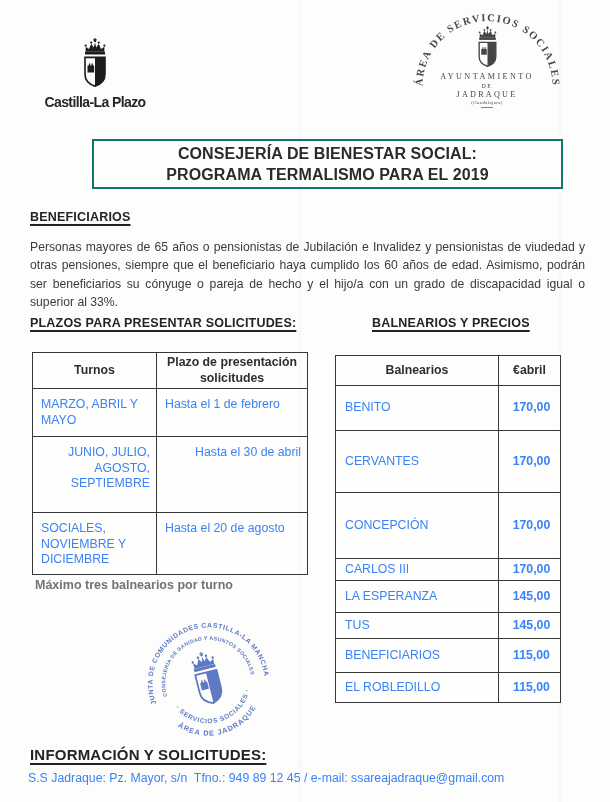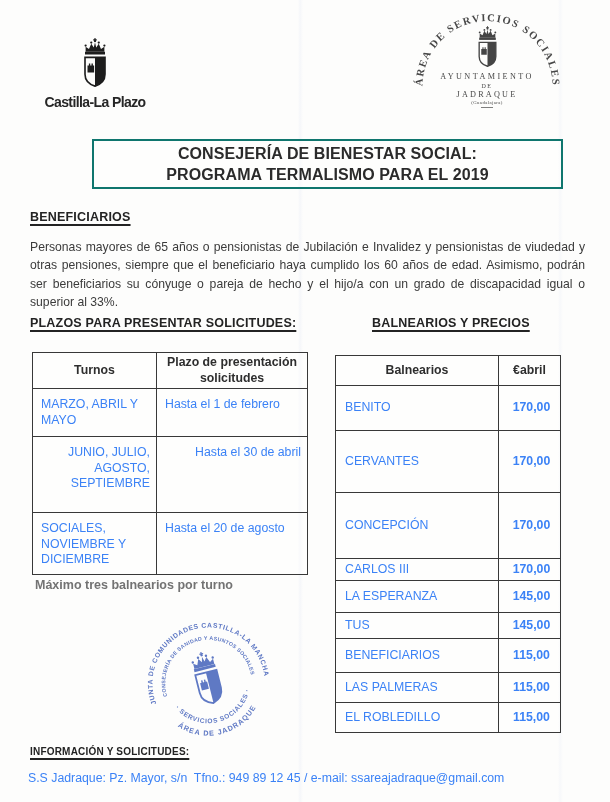--- a/index.html
+++ b/index.html
@@ -102,21 +102,21 @@
 
   
   .stamp-blue {
     position:absolute; left:141px; top:614px; width:134px; height:134px;
     transform:rotate(-14deg); opacity:0.88; color:#4a67bd;
   }
   .stamp-blue svg { width:100%; height:100%; }
   .stamp-blue text { fill:#4a67bd; }
 
   
-  .info-h { position:absolute; left:30px; top:746px; font-size:10px; }
+  .info-h { position:absolute; left:30px; top:746px; font-size:15px; }
   .contact {
     position:absolute; left:28px; top:771px; width:560px;
     font-size:12.3px; color:#3b82f6; white-space:nowrap;
   }
 </style>
 </head>
 <body>
 
 <svg width="0" height="0" style="position:absolute">
   <symbol id="emblem" viewBox="0 0 24 40">
@@ -232,24 +232,20 @@
       <td class="price">145,00</td>
     </tr>
     <tr class="b6">
       <td>TUS</td>
       <td class="price">145,00</td>
     </tr>
     <tr class="b7">
       <td>BENEFICIARIOS</td>
       <td class="price">115,00</td>
     </tr>
-    <tr class="b8">
-      <td>LAS PALMERAS</td>
-      <td class="price">115,00</td>
-    </tr>
     <tr class="b9">
       <td>EL ROBLEDILLO</td>
       <td class="price">115,00</td>
     </tr>
   </tbody>
     </table>
 
   <div class="max-note">Máximo tres balnearios por turno</div>
 
   <div class="stamp-blue">

